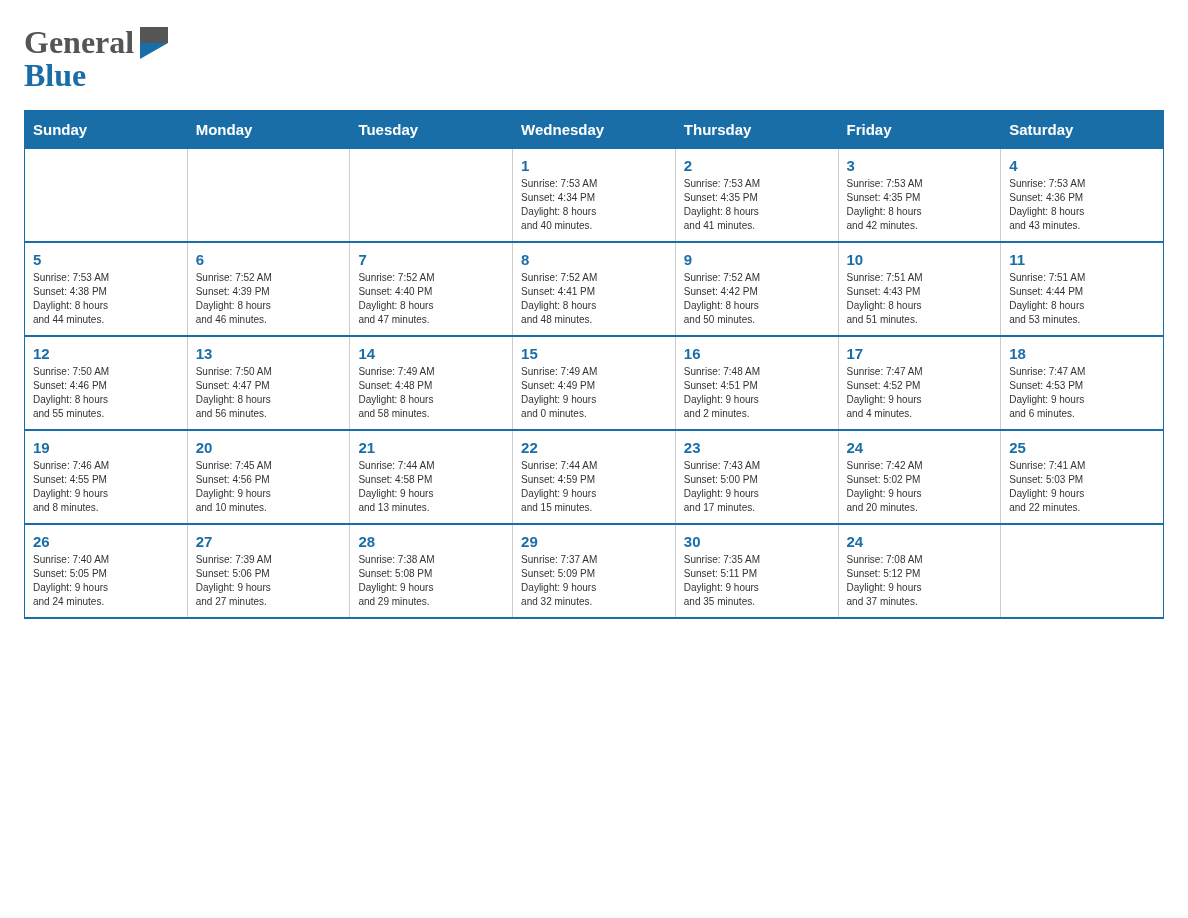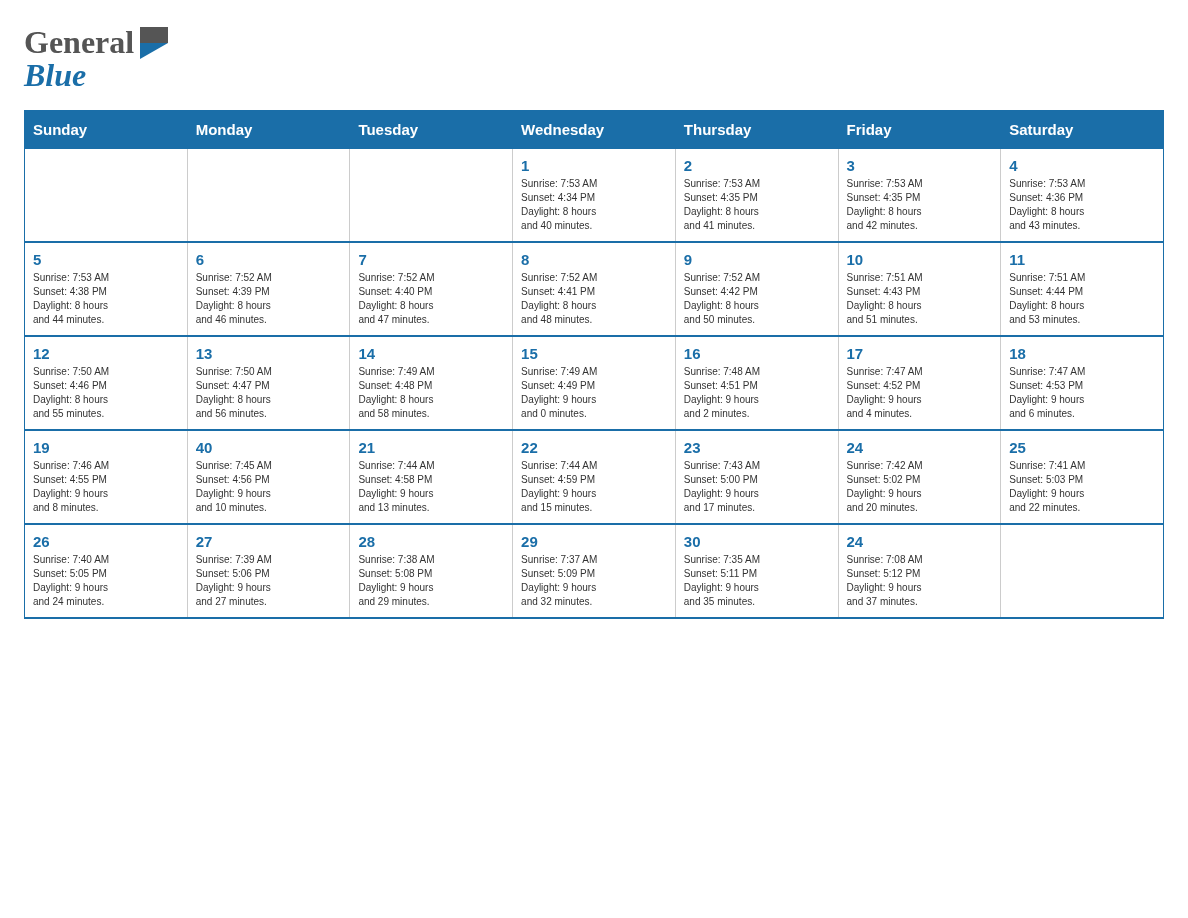--- a/index.html
+++ b/index.html
@@ -91,21 +91,21 @@
 <div class="header">
   <div class="logo">
     <div style="display:flex; align-items:flex-end; gap:4px;">
       <span style="font-size:32px; font-weight:bold; color:#555; font-family:Georgia,serif;">General</span>
       <svg width="28" height="32" viewBox="0 0 28 32" style="margin-left:2px; margin-bottom:2px;">
         <polygon points="0,0 28,0 28,16 0,16" fill="#555"></polygon>
         <polygon points="0,16 28,16 0,32" fill="#1a6ea8"></polygon>
       </svg>
     </div>
     <div style="margin-top:-4px;">
-      <span style="font-size:32px; font-weight:bold; color:#1a6ea8; font-family:Georgia,serif; margin-left:0;font-style:italic;">Blue</span>
+      <span style="font-size:32px; font-weight:bold; color:#1a6ea8; font-family:Georgia,serif; margin-left:0;">Blue</span>
     </div>
   </div>
 </div>
 
 <table class="calendar">
   <thead>
     <tr>
     <th>Sunday</th>
         <th>Monday</th>
         <th>Tuesday</th>
@@ -253,21 +253,21 @@
       </tr>
       <tr>
         <td>
           <span class="day-number">19</span>
           <div class="day-info" style="white-space: pre-line;">Sunrise: 7:46 AM
 Sunset: 4:55 PM
 Daylight: 9 hours
 and 8 minutes.</div>
         </td>
         <td>
-          <span class="day-number">40</span>
+          <span class="day-number">20</span>
           <div class="day-info" style="white-space: pre-line;">Sunrise: 7:45 AM
 Sunset: 4:56 PM
 Daylight: 9 hours
 and 10 minutes.</div>
         </td>
         <td>
           <span class="day-number">21</span>
           <div class="day-info" style="white-space: pre-line;">Sunrise: 7:44 AM
 Sunset: 4:58 PM
 Daylight: 9 hours

